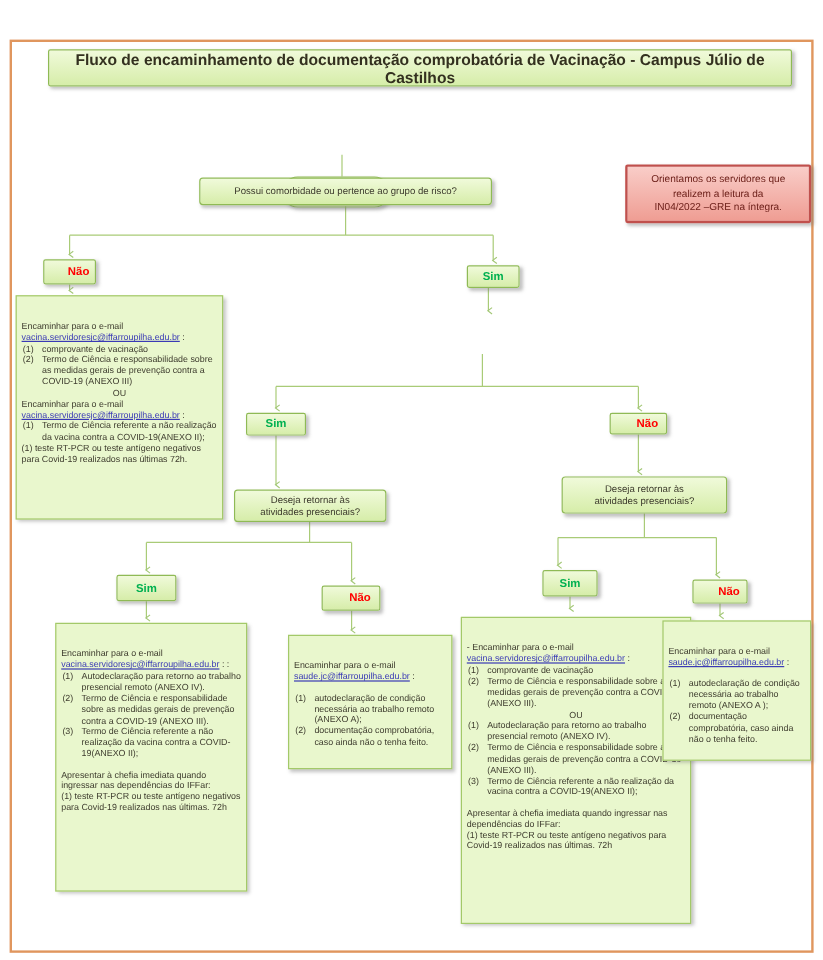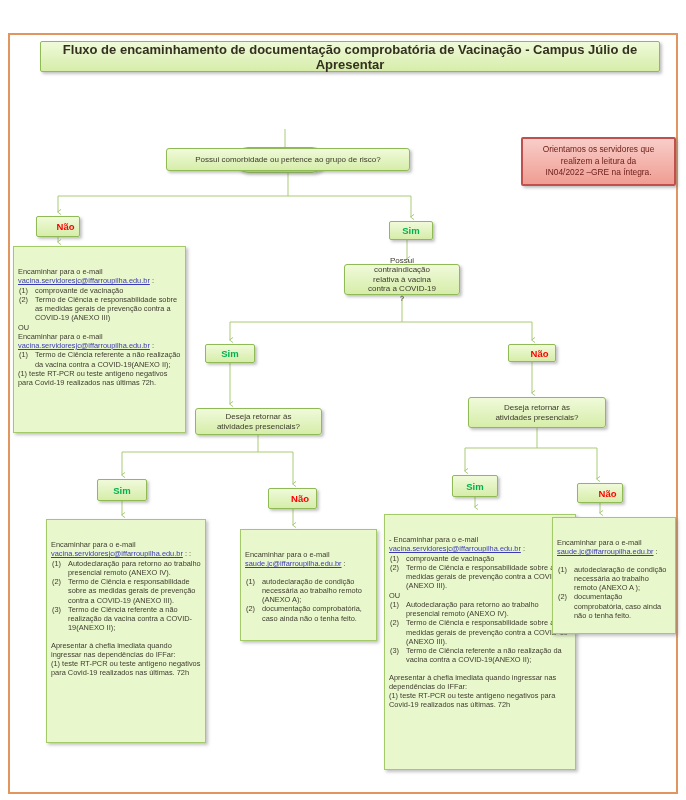--- a/index.html
+++ b/index.html
@@ -42,21 +42,21 @@
         color:#3e3c2e;font-size:7.4px;line-height:1.25;padding:20px 4px 4px 4px;
         text-align:left;}
   .boxa{left:13px;top:246px;width:173px;height:187px;}
   .boxb{left:46px;top:519px;width:160px;height:224px;}
   .boxc{left:240px;top:529px;width:137px;height:112px;}
   .boxd{left:384px;top:514px;width:192px;height:256px;}
   .boxe{left:552px;top:517px;width:124px;height:117px;}
 
   .ln{margin:0;}
   .ln.sp{height:8px;}
-  .ln.center{text-align:left;}
+  .ln.center{text-align:center;}
   .ln.item{position:relative;padding-left:17px;}
   .ln.item>.num{position:absolute;left:1px;}
   .lnk{color:#3a3ab5;text-decoration:underline;word-break:break-all;cursor:pointer;}
 
   .note{position:absolute;left:521px;top:137px;width:155px;height:49px;box-sizing:border-box;
         background:linear-gradient(#f9cdc8,#ef9d93);border:2px solid #c0504d;border-radius:2px;
         box-shadow:2px 2px 3px rgba(120,120,120,.45);
         color:#6e211b;font-size:8.4px;line-height:1.35;
         display:flex;align-items:center;justify-content:center;text-align:center;padding:2px 18px;}
 
@@ -93,21 +93,21 @@
       <path d="M537 428 V448 M465 448 H597"></path>
       <path d="M465 448 V471" marker-end="url(#arr)"></path>
       <path d="M597 448 V479" marker-end="url(#arr)"></path>
       <path d="M122 501 V515" marker-end="url(#arr)"></path>
       <path d="M293 509 V525" marker-end="url(#arr)"></path>
       <path d="M475 497 V507" marker-end="url(#arr)"></path>
       <path d="M600 503 V513" marker-end="url(#arr)"></path>
     </g>
   </svg>
 
-  <div class="gbox titlebox">Fluxo de encaminhamento de documentação comprobatória de Vacinação - Campus Júlio de Apresentar</div>
+  <div class="gbox titlebox">Fluxo de encaminhamento de documentação comprobatória de Vacinação - Campus Júlio de Castilhos</div>
 
   <div class="gbox rootbox">SERVIDORES</div>
 
   <div class="gbox qbox q1">Possui comorbidade ou pertence ao grupo de risco?</div>
 
   <div class="note">Orientamos os servidores que realizem a leitura da IN04/2022 –GRE na íntegra.</div>
 
   <div class="gbox yn no yn1no">Não</div>
   <div class="gbox yn yes yn1yes">Sim</div>
 
@@ -116,21 +116,20 @@
       <div class="ln link"><span class="lnk">vacina.servidoresjc@iffarroupilha.edu.br</span> :</div>
       <div class="ln item"><span class="num">(1)</span>comprovante de vacinação</div>
       <div class="ln item"><span class="num">(2)</span>Termo de Ciência e responsabilidade sobre as medidas gerais de prevenção contra a COVID-19 (ANEXO III)</div>
       <div class="ln center">OU</div>
       <div class="ln p">Encaminhar para o e-mail</div>
       <div class="ln link"><span class="lnk">vacina.servidoresjc@iffarroupilha.edu.br</span> :</div>
       <div class="ln item"><span class="num">(1)</span>Termo de Ciência referente a não realização da vacina contra a COVID-19(ANEXO II);</div>
       <div class="ln flat">(1) teste RT-PCR ou teste antígeno negativos para Covid-19 realizados nas últimas 72h.</div>
     </div>
 
-  <div class="gbox qbox q2">Possui contraindicação relativa à vacina contra a COVID-19 ?</div>
 
   <div class="gbox yn yes yn2yes">Sim</div>
   <div class="gbox yn no yn2no">Não</div>
 
   <div class="gbox qbox q3">Deseja retornar às atividades presenciais?</div>
   <div class="gbox qbox q4">Deseja retornar às atividades presenciais?</div>
 
   <div class="gbox yn yes yn3yes">Sim</div>
   <div class="gbox yn no yn3no">Não</div>
   <div class="gbox yn yes yn4yes">Sim</div>

